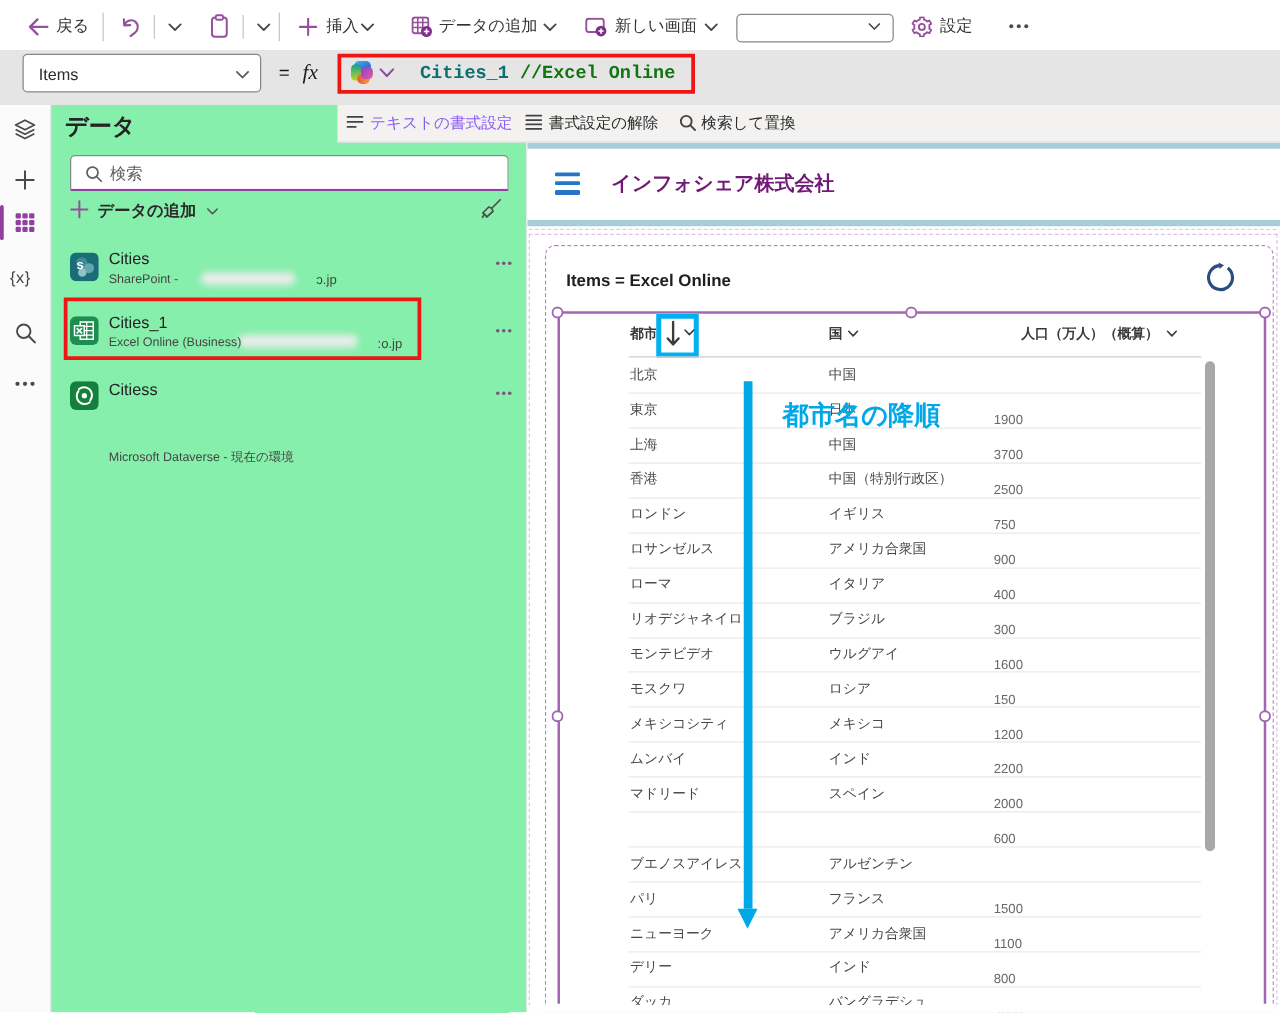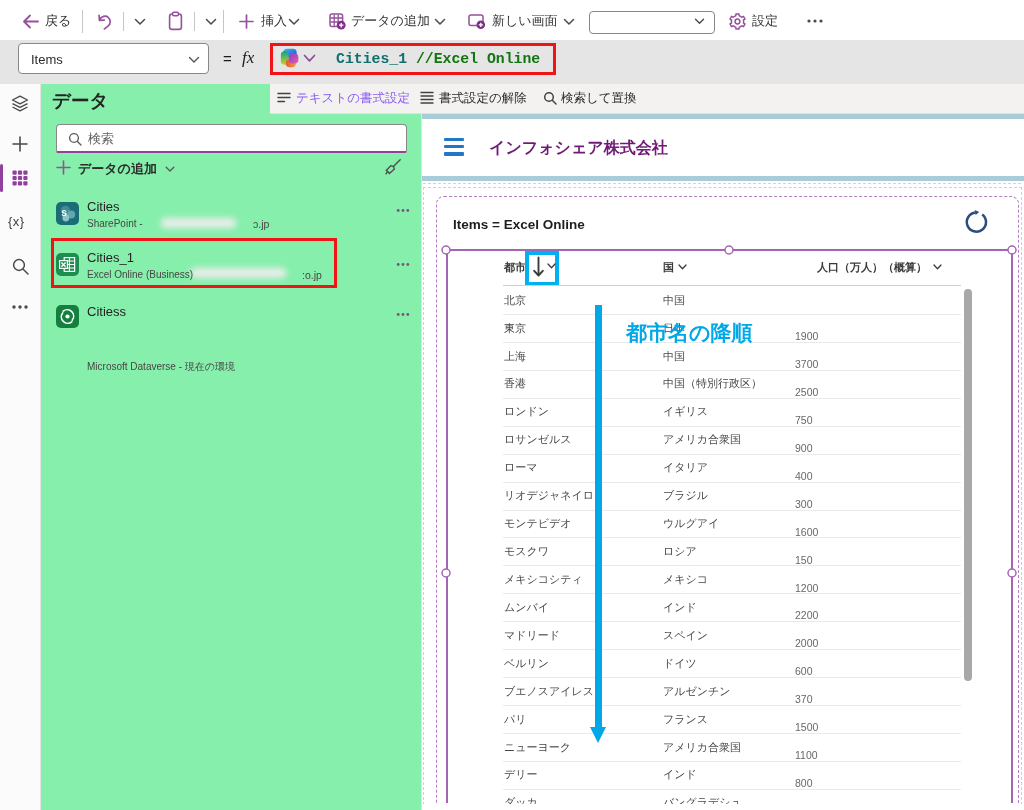--- a/index.html
+++ b/index.html
@@ -396,25 +396,20 @@
       <span class="c2">インド</span>
       <span class="c3">2000</span>
     </div>
 <div class="abs div" style="top:621.2px;"></div>
 <div class="abs row" style="top:629.8px;">
       <span class="c1">マドリード</span>
       <span class="c2">スペイン</span>
       <span class="c3">600</span>
     </div>
 <div class="abs div" style="top:649.2px;"></div>
-<div class="abs row" style="top:657.7px;">
-      <span class="c1">ベルリン</span>
-      <span class="c2">ドイツ</span>
-      <span class="c3">370</span>
-    </div>
 <div class="abs div" style="top:677.1px;"></div>
 <div class="abs row" style="top:685.6px;">
       <span class="c1">ブエノスアイレス</span>
       <span class="c2">アルゼンチン</span>
       <span class="c3">1500</span>
     </div>
 <div class="abs div" style="top:705.0px;"></div>
 <div class="abs row" style="top:713.5px;">
       <span class="c1">パリ</span>
       <span class="c2">フランス</span>

